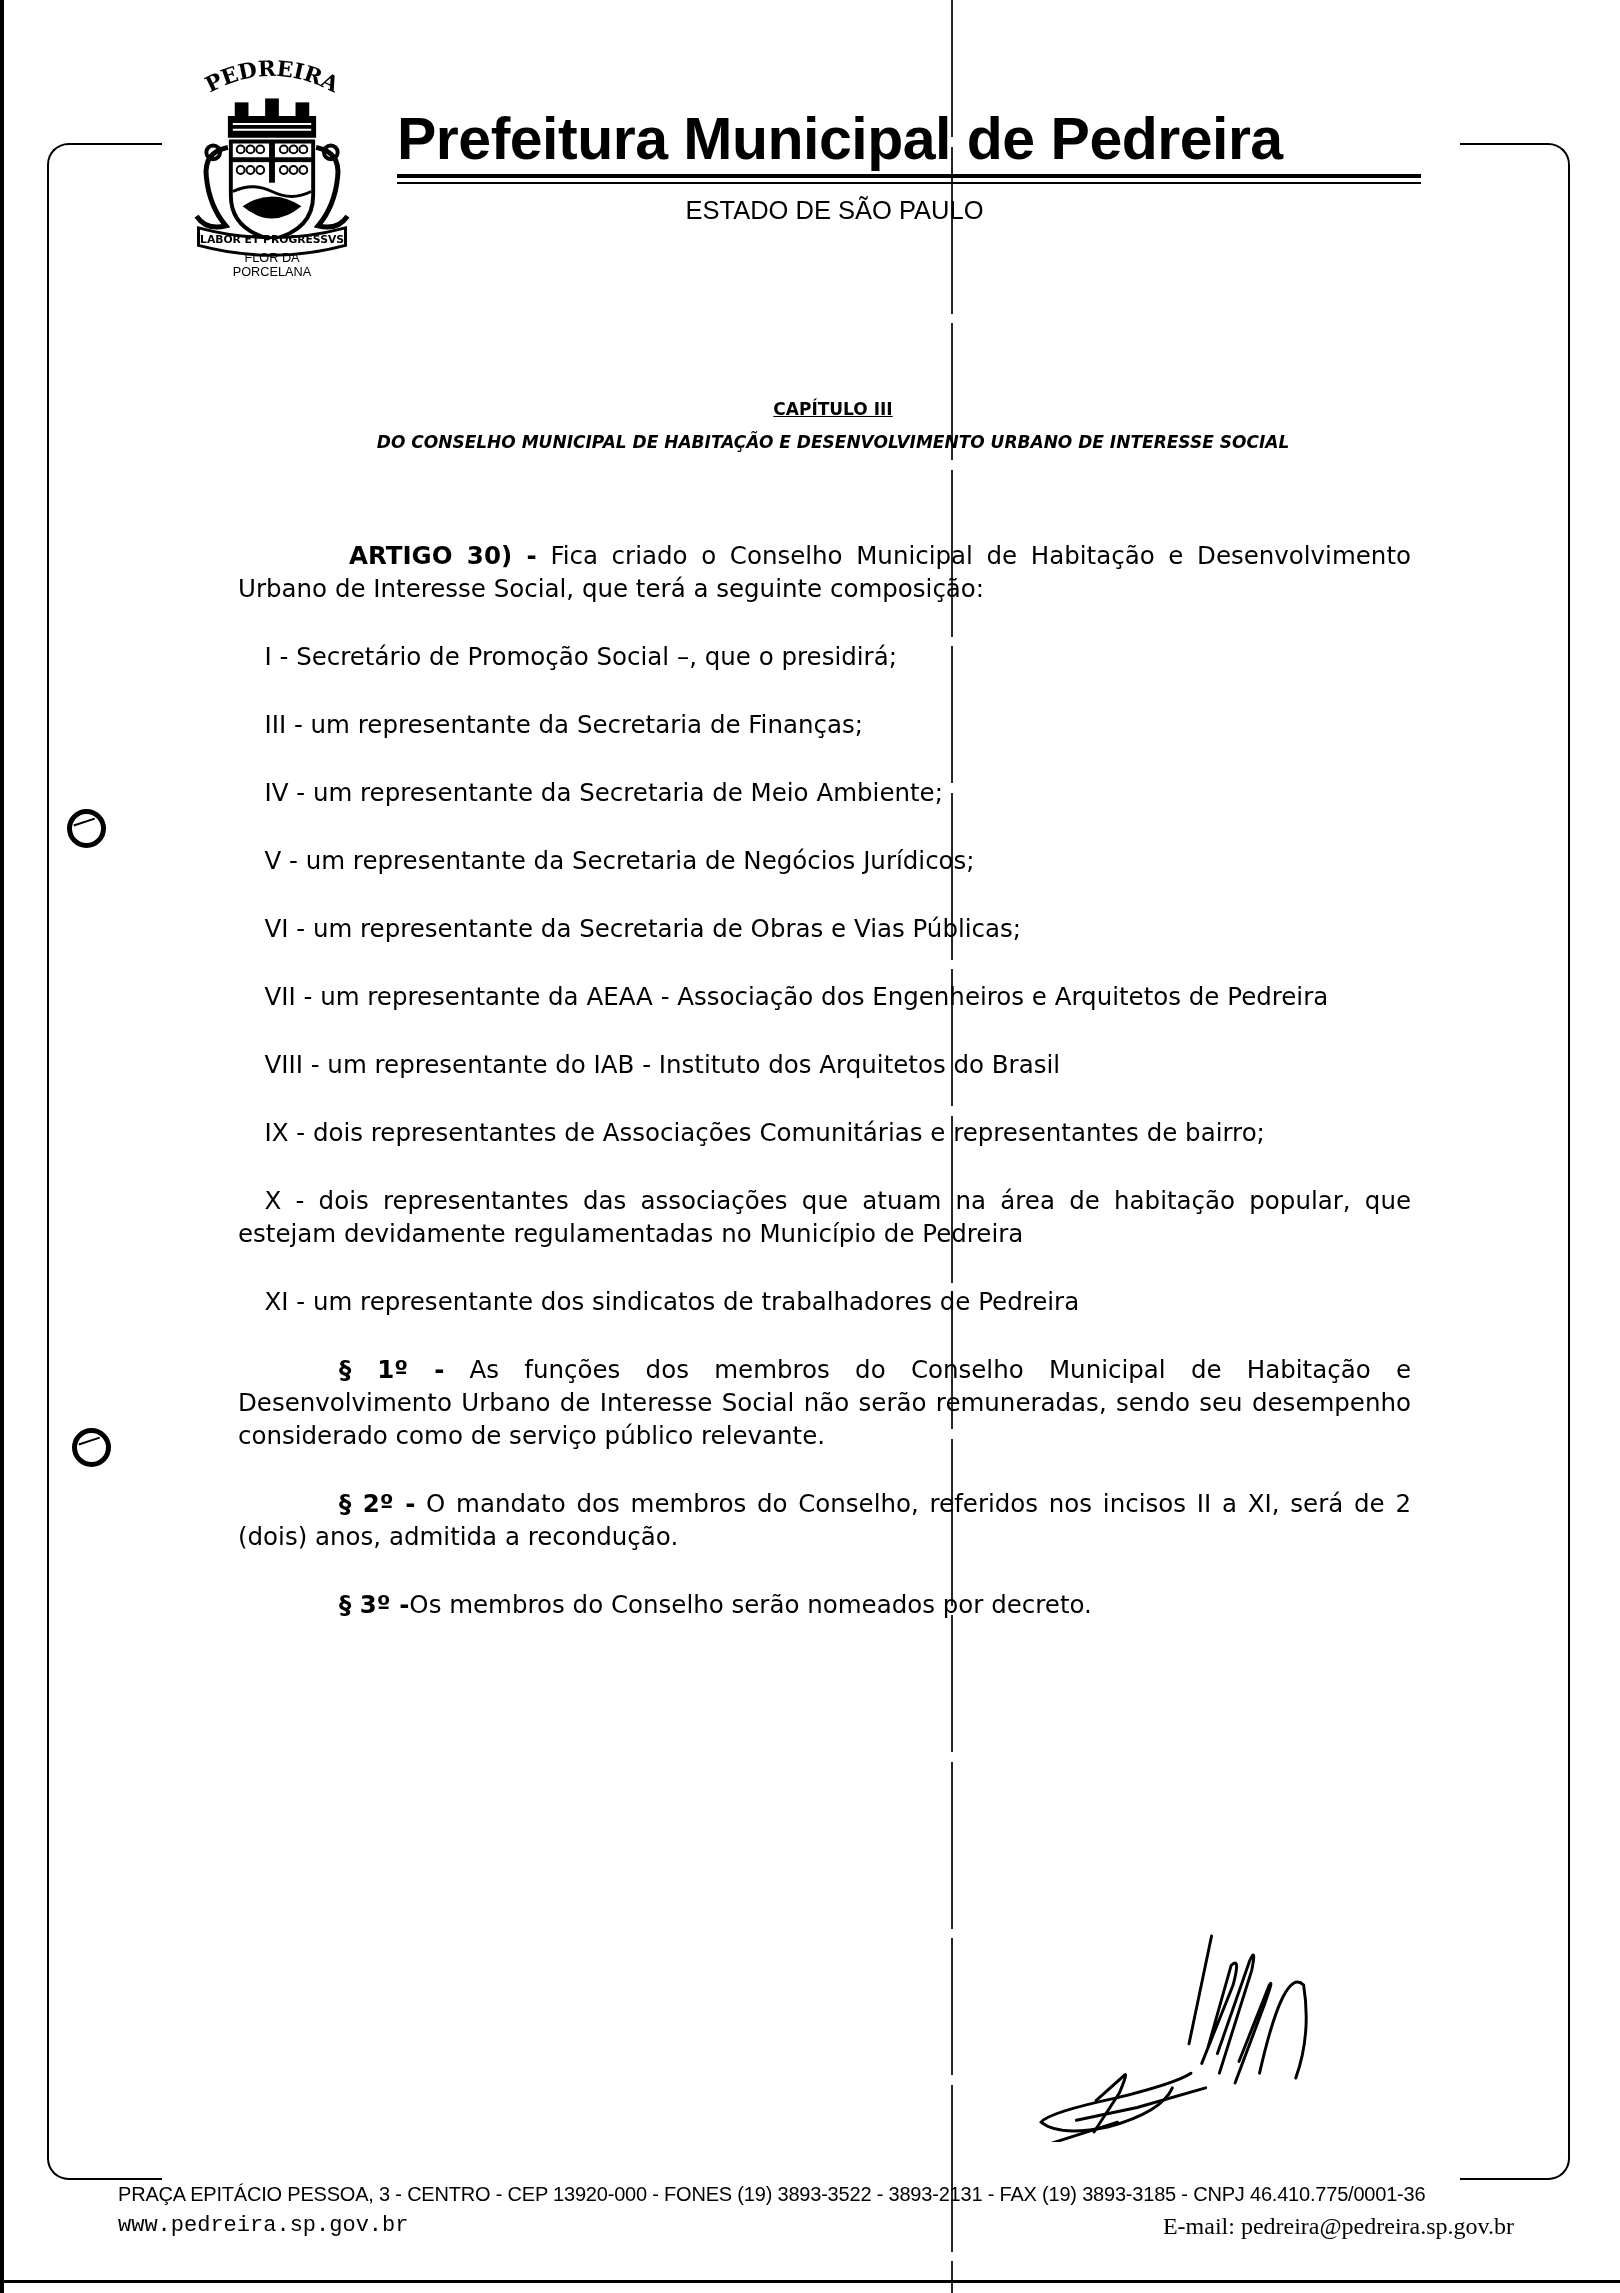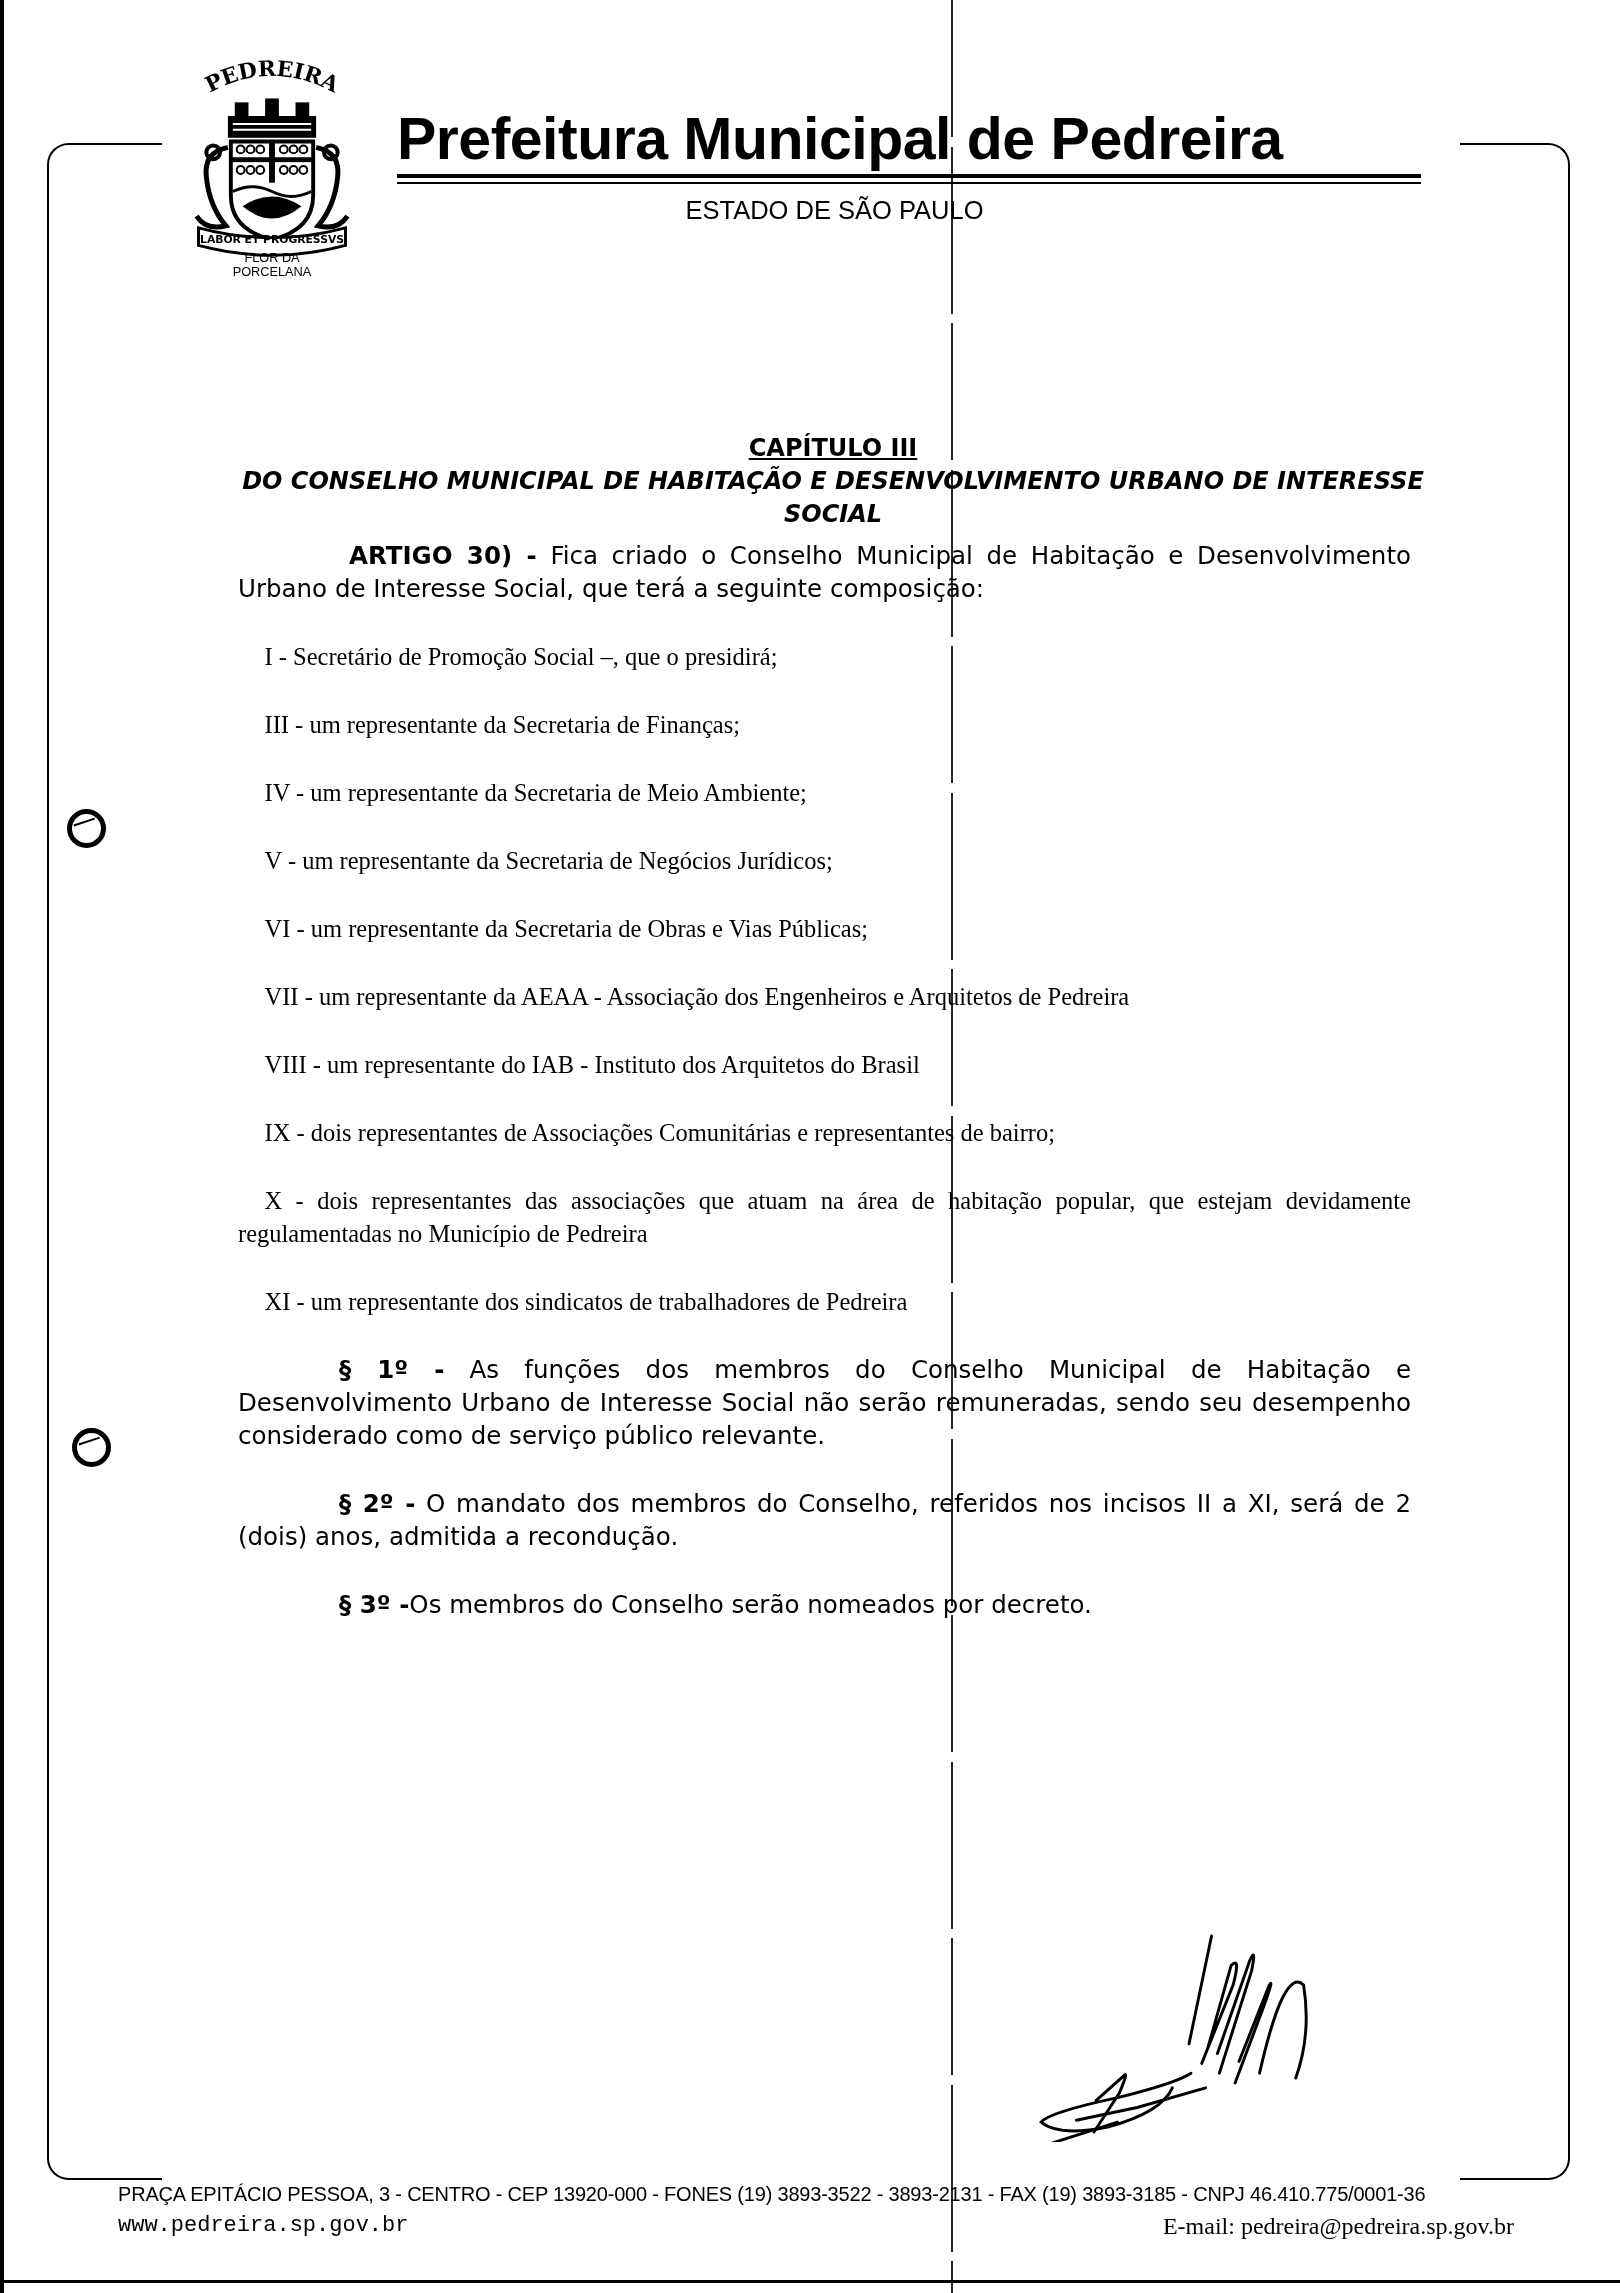--- a/index.html
+++ b/index.html
@@ -26,31 +26,31 @@
   
   .crest { left: 174px; top: 59px; width: 196px; height: 221px; }
   .header-title { left: 397px; top: 110px; font-family: "Liberation Sans", sans-serif;
     font-weight: 700; font-size: 59px; letter-spacing: -0.5px; white-space: nowrap; line-height: 1; }
   .header-rule1 { left: 397px; top: 174px; width: 1024px; height: 3.9px; background: #000; }
   .header-rule2 { left: 397px; top: 182px; width: 1024px; height: 2px; background: #000; }
   .header-sub { left: 0; width: 1512px; top: 196px; text-align: center; text-indent: 157px;
     font-family: "Liberation Sans", sans-serif; font-size: 25.5px; }
 
   
-  .chapter { left: 235px; width: 1196px; top: 432px; text-align: center;
-    font-family: "DejaVu Sans", sans-serif; font-weight: 700; font-size: 24px; line-height: 33px; }
+  .chapter { left: 235px; width: 1196px; top: 393px; text-align: center;
+    font-family: "DejaVu Sans", sans-serif; font-weight: 700; font-size: 17px; line-height: 33px; }
   .chapter-label { text-decoration: underline; display: block; }
   .chapter-title { font-style: italic; display: block; text-align: center; }
 
   
   .body { left: 238px; width: 1179px; top: 539px; font-family: "DejaVu Sans", sans-serif;
     font-size: 24.5px; line-height: 33px; }
   .para { margin: 0 6px 35px 0; text-align: justify; }
   .para.indent-art { text-indent: 111px; }
-  .para.indent-inc { text-indent: 26.5px; font-family: Liberation Serif, serif; }
+  .para.indent-inc { text-indent: 26.5px; }
   .para.indent-par { text-indent: 101px; }
   .bold { font-weight: 700; }
 
   
   .punch { width: 29px; height: 29px; border: 5.9px solid #000; border-radius: 50%; background: #fff; }
   .punch::after { content: ""; position: absolute; left: 2px; top: 6.9px; width: 21.6px; height: 4.9px;
     border-top: 2.9px solid #000; transform: rotate(-18deg); }
 
   
   .signature { left: 1000px; top: 1926px; width: 333px; height: 216px; }

